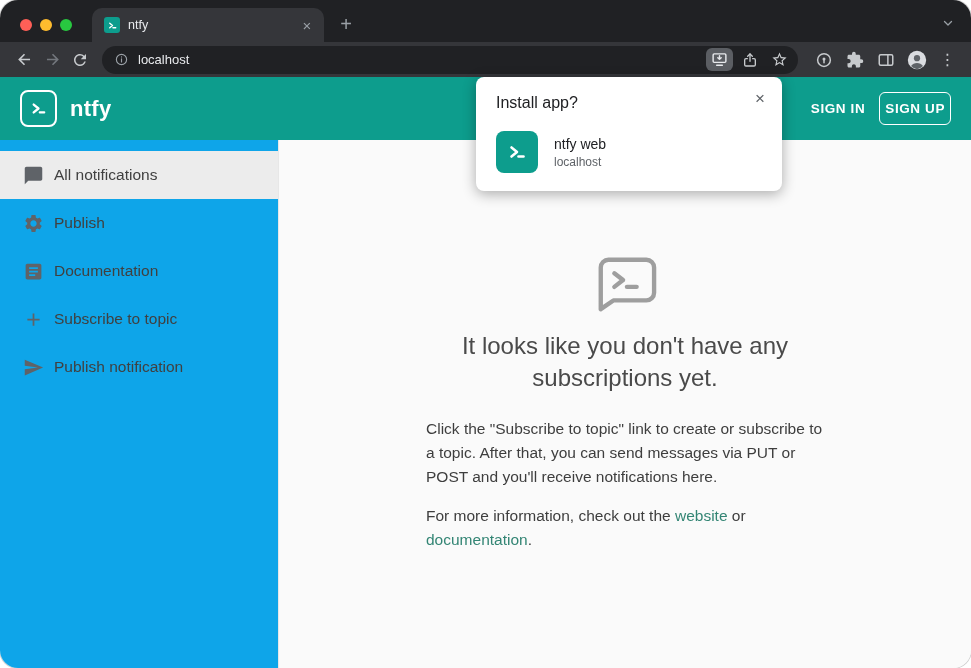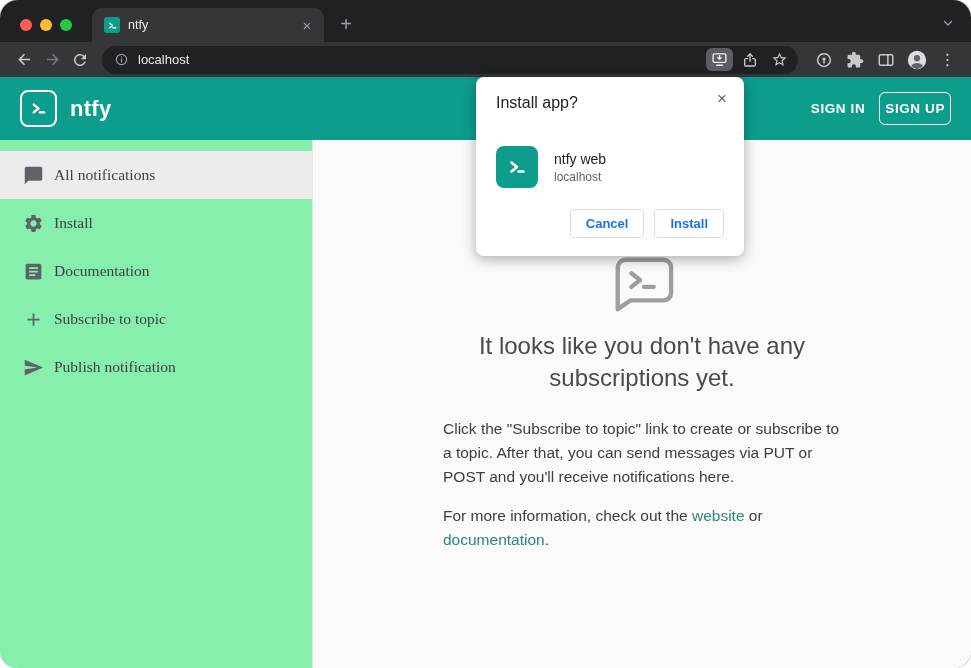--- a/index.html
+++ b/index.html
@@ -47,43 +47,43 @@
           align-items:center; justify-content:center; flex:none; }
   .brand { color:#fff; font-size:22px; font-weight:700; margin-left:13px; letter-spacing:.3px; }
   .appbar-right { margin-left:auto; display:flex; align-items:center; gap:8px; }
   .signin { color:#fff; font-weight:700; font-size:13.5px; letter-spacing:.6px; background:none;
             border:none; padding:8px 6px; font-family:inherit; cursor:pointer; }
   .signup { color:#fff; font-weight:700; font-size:13.5px; letter-spacing:.6px; background:none;
             border:1.5px solid #fff; border-radius:6px; padding:8px 5px; font-family:inherit; cursor:pointer; }
 
   
   .body-area { position:absolute; top:140px; left:0; right:0; bottom:0; display:flex; }
-  .sidebar { width:313px; background:#86efac; border-right:1px solid #e7e7e7; padding-top:11px;font-family:Liberation Serif, serif; }
+  .sidebar { width:279px; background:#0ea5e9; border-right:1px solid #e7e7e7; padding-top:11px; }
   .side-item { height:48px; display:flex; align-items:center; padding:0 16px 0 21px; gap:9px; cursor:pointer; }
   .side-item.selected { background:#ececec; }
   .side-icon { width:24px; height:24px; display:flex; align-items:center; justify-content:center; flex:none; }
   .side-label { color:#404040; font-size:15.5px; }
 
   .main { flex:1; background:#fafafa; }
   .empty { width:398px; margin:0 auto; padding-top:110px; }
   .big-icon { display:block; margin:0 auto; }
   .empty-title { margin-top:16px; text-align:center; font-size:24px; font-weight:400;
                  color:#4a4a4a; line-height:1.32; }
   .empty-p { margin-top:24px; font-size:15.5px; line-height:1.55; color:#3e3e3e; }
   .empty-p + .empty-p { margin-top:15px; }
   .tlink { color:var(--link,#338574); cursor:pointer; }
 
   
-  .dialog { position:absolute; left:476px; top:77px; width:268px; background:#fff; border-radius:8px;
+  .dialog { position:absolute; left:476px; top:77px; width:306px; background:#fff; border-radius:8px;
             box-shadow:0 3px 14px rgba(0,0,0,.32); z-index:40; padding:17px 20px 18px; }
   .dialog-title { font-size:16px; color:#202124; }
   .dialog-close { position:absolute; top:11px; right:11px; width:22px; height:22px; display:flex;
                   align-items:center; justify-content:center; color:#5f6368; font-size:17px;
                   border-radius:50%; cursor:pointer; }
-  .dialog-row { display:flex; align-items:center; gap:16px; margin-top:34px; }
+  .dialog-row { display:flex; align-items:center; gap:16px; margin-top:19px; }
   .dialog-appicon { width:42px; height:42px; border-radius:8px; background:var(--accent,#0d9d8d);
                     display:flex; align-items:center; justify-content:center; flex:none; }
   .dialog-appname { font-size:14px; color:#202124; }
   .dialog-origin { font-size:12px; color:#5f6368; margin-top:3px; }
   .dialog-actions { display:flex; justify-content:flex-end; gap:10px; margin-top:21px; }
   .dlg-btn { height:29px; padding:0 15px; border:1px solid #dadce0; border-radius:4px; background:#fff;
              color:var(--dialog-button,#1a73e8); font-size:13px; font-weight:600; font-family:inherit; cursor:pointer; }
 </style>
 </head>
 <body>
@@ -213,21 +213,21 @@
             </svg>
         </span>
         <span class="side-label">All notifications</span>
       </div>
       <div class="side-item">
         <span class="side-icon">
           <svg width="21" height="21" viewBox="0 0 24 24" fill="#5f6368">
               <path d="M19.14 12.94c.04-.3.06-.61.06-.94 0-.32-.02-.64-.07-.94l2.03-1.58c.18-.14.23-.41.12-.61l-1.92-3.32c-.12-.22-.37-.29-.59-.22l-2.39.96c-.5-.38-1.03-.7-1.62-.94l-.36-2.54c-.04-.24-.24-.41-.48-.41h-3.84c-.24 0-.43.17-.47.41l-.36 2.54c-.59.24-1.13.57-1.62.94l-2.39-.96c-.22-.08-.47 0-.59.22L2.74 8.87c-.12.21-.08.47.12.61l2.03 1.58c-.05.3-.09.63-.09.94s.02.64.07.94l-2.03 1.58c-.18.14-.23.41-.12.61l1.92 3.32c.12.22.37.29.59.22l2.39-.96c.5.38 1.03.7 1.62.94l.36 2.54c.05.24.24.41.48.41h3.84c.24 0 .44-.17.47-.41l.36-2.54c.59-.24 1.13-.56 1.62-.94l2.39.96c.22.08.47 0 .59-.22l1.92-3.32c.12-.22.07-.47-.12-.61l-2.01-1.58zM12 15.6c-1.98 0-3.6-1.62-3.6-3.6s1.62-3.6 3.6-3.6 3.6 1.62 3.6 3.6-1.62 3.6-3.6 3.6z"></path>
             </svg>
         </span>
-        <span class="side-label">Install</span>
+        <span class="side-label">Publish</span>
       </div>
       <div class="side-item">
         <span class="side-icon">
           <svg width="21" height="21" viewBox="0 0 24 24" fill="#5f6368">
               <path d="M19 3H5c-1.1 0-2 .9-2 2v14c0 1.1.9 2 2 2h14c1.1 0 2-.9 2-2V5c0-1.1-.9-2-2-2zm-5 14H7v-2h7v2zm3-4H7v-2h10v2zm0-4H7V7h10v2z"></path>
             </svg>
         </span>
         <span class="side-label">Documentation</span>
       </div>
       <div class="side-item">
@@ -270,19 +270,15 @@
         <svg width="24" height="24" viewBox="0 0 24 24" fill="none" stroke="#fff" stroke-width="2.6" stroke-linecap="round" stroke-linejoin="round">
             <path d="M6.5 7.5 12 12l-5.5 4.5"></path>
             <path d="M13.5 16.5h5"></path>
           </svg>
       </span>
       <span>
         <div class="dialog-appname">ntfy web</div>
         <div class="dialog-origin">localhost</div>
       </span>
     </div>
-    <div class="dialog-actions">
-      <button class="dlg-btn">Cancel</button>
-      <button class="dlg-btn">Install</button>
-    </div>
   </div>
 
 </div>
 
 </body></html>

